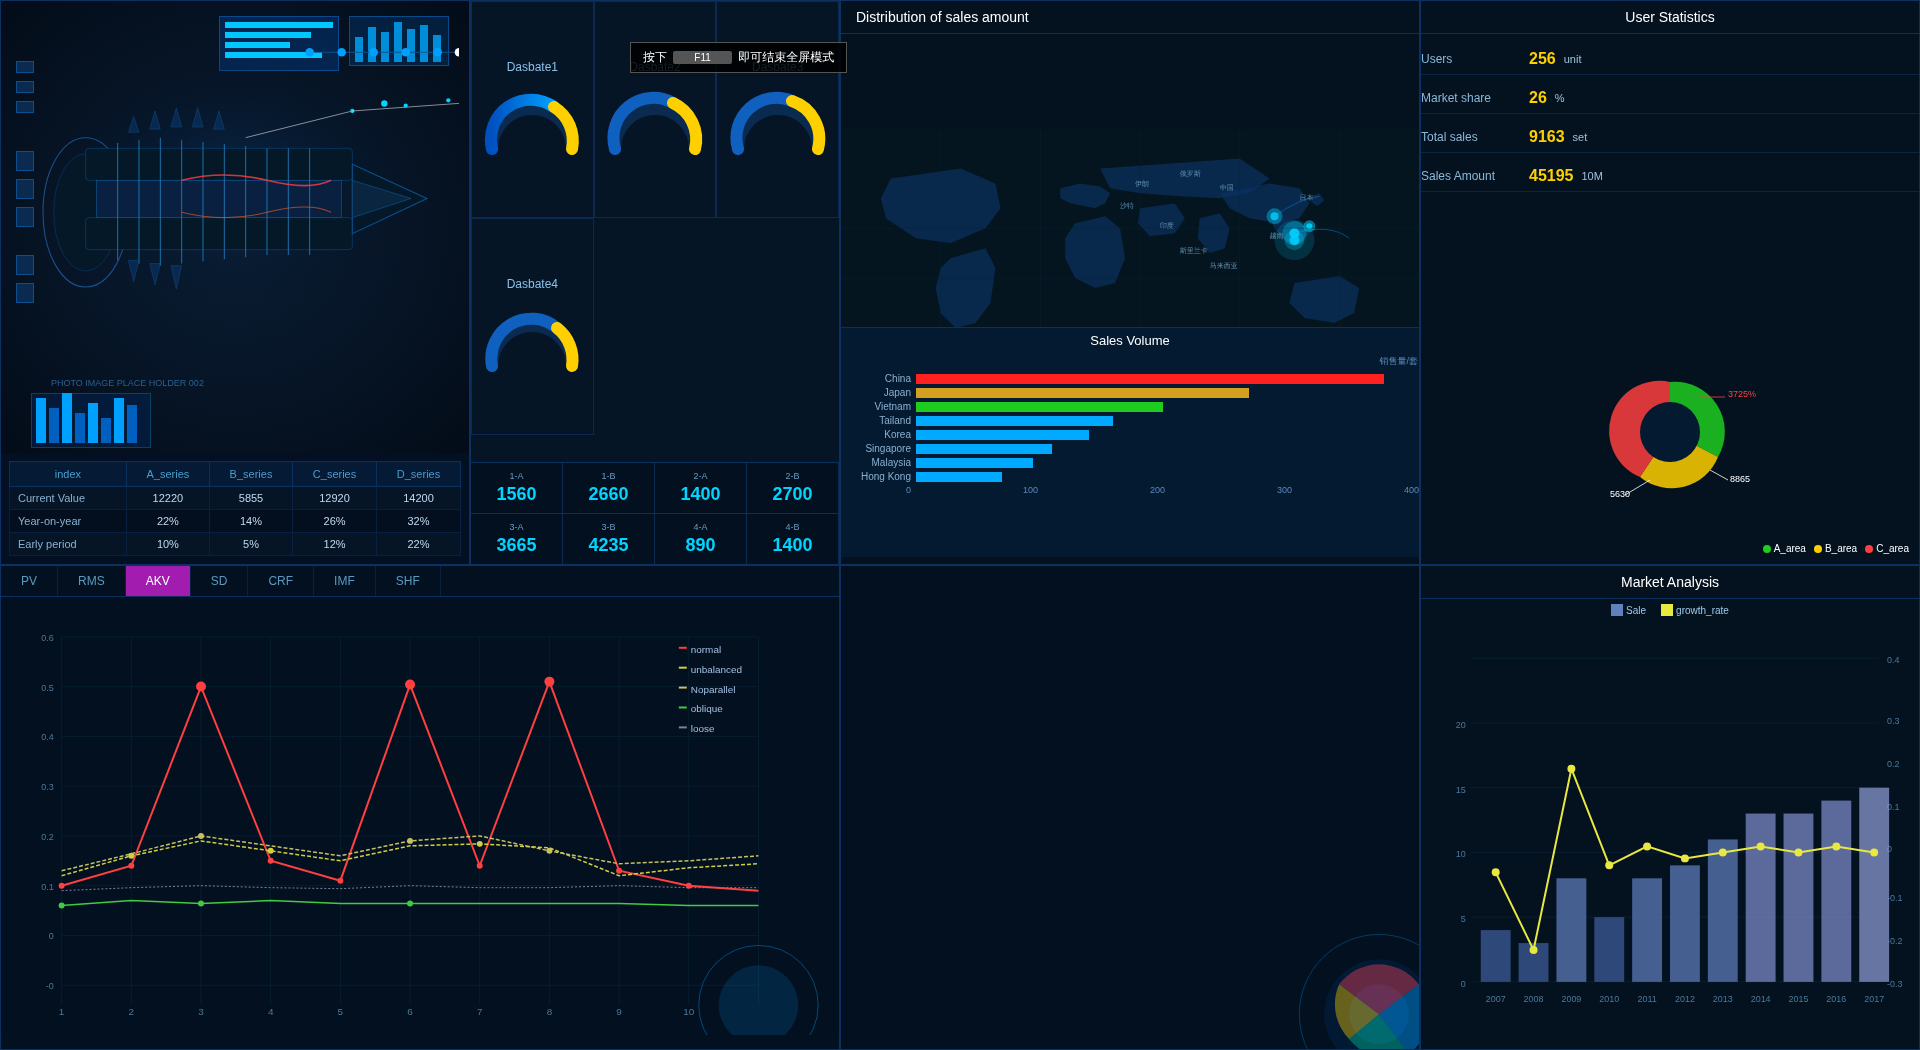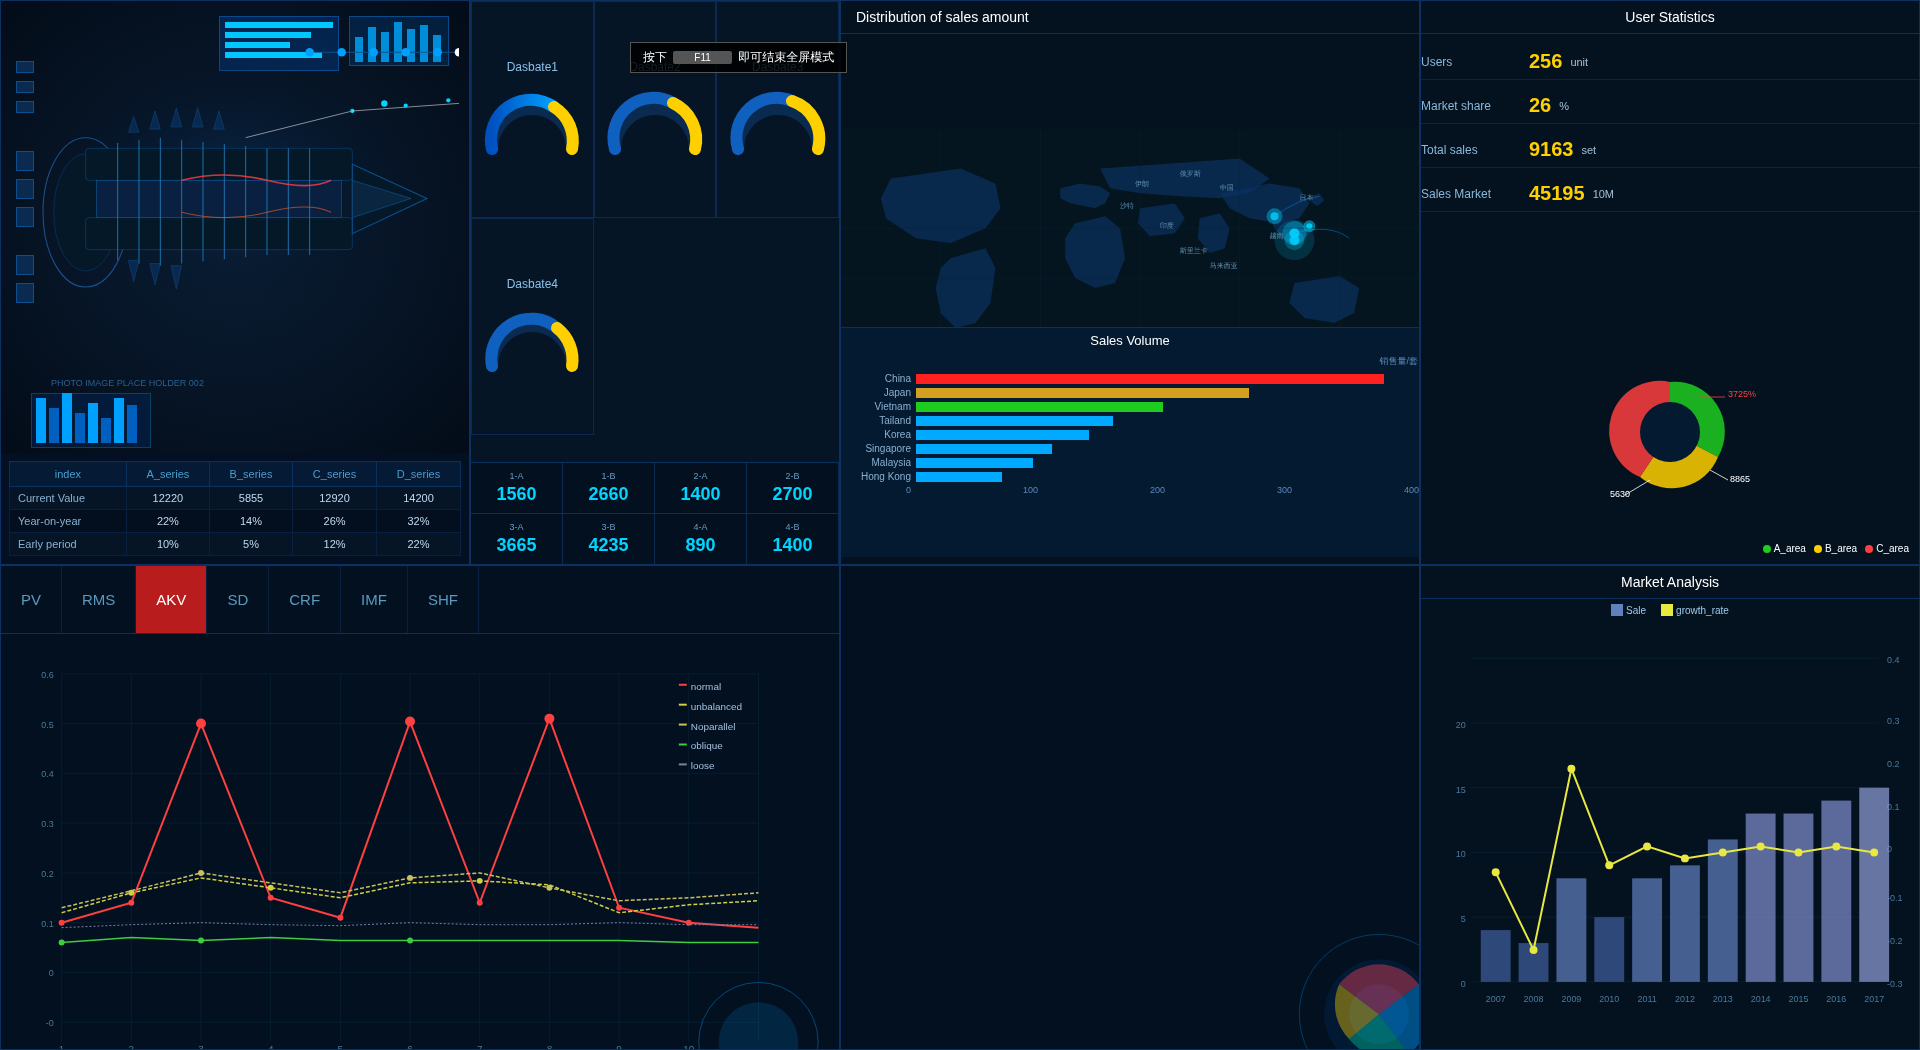--- a/index.html
+++ b/index.html
@@ -353,21 +353,21 @@
     }
 
     .us-stat-label {
       color: #8ab8d8;
       font-size: 12px;
       width: 100px;
     }
 
     .us-stat-value {
       color: #ffd000;
-      font-size: 20px;
+      font-size: 16px;
       font-weight: bold;
     }
 
     .us-stat-unit {
       color: #a0c0d8;
       font-size: 11px;
     }
 
     
     .donut-area {
@@ -420,29 +420,29 @@
     }
 
     
     .tab-row {
       display: flex;
       gap: 0;
       border-bottom: 1px solid #0a3060;
     }
 
     .tab-item {
-      padding: 25px 20px;
-      font-size: 15px;
+      padding: 8px 20px;
+      font-size: 12px;
       color: #5a9abf;
       cursor: pointer;
       border-right: 1px solid #0a2040;
     }
 
     .tab-item.active {
-      background: #b91c1c;
+      background: #a21caf;
       color: #fff;
     }
 
     .line-chart-area {
       width: 100%;
       height: calc(100% - 45px);
       position: relative;
     }
 
     .market-title {
@@ -882,21 +882,21 @@
           <div class="us-stat-label">Market share</div>
           <div class="us-stat-value">26</div>
           <div class="us-stat-unit">%</div>
         </div>
         <div class="us-stat-row">
           <div class="us-stat-label">Total sales</div>
           <div class="us-stat-value">9163</div>
           <div class="us-stat-unit">set</div>
         </div>
         <div class="us-stat-row">
-          <div class="us-stat-label">Sales Market</div>
+          <div class="us-stat-label">Sales Amount</div>
           <div class="us-stat-value">45195</div>
           <div class="us-stat-unit">10M</div>
         </div>
       </div>
 
     <div class="donut-area">
       <svg width="200" height="160" viewBox="0 0 200 160">
 
         <defs>
           <filter id="glow-filter">

